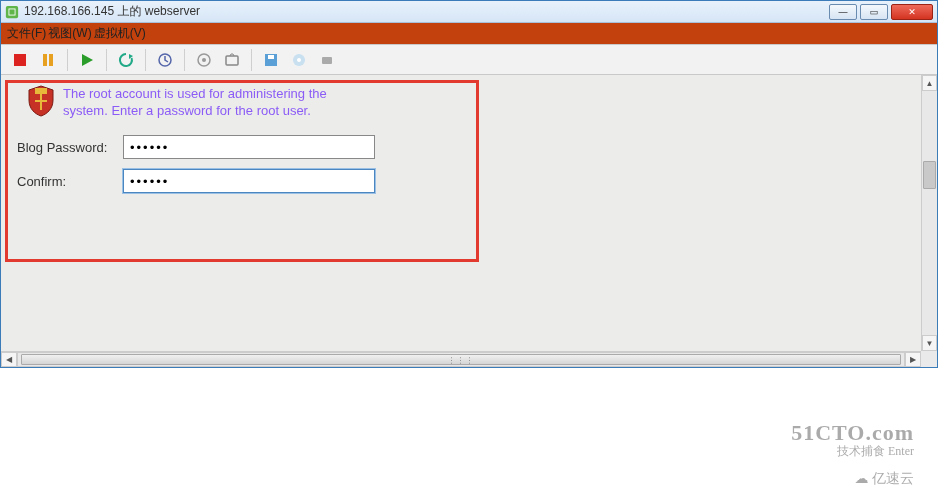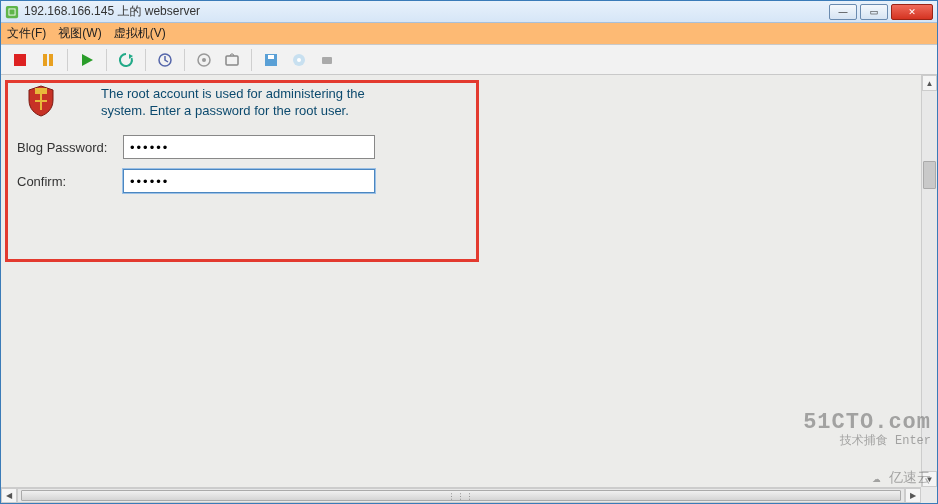--- a/index.html
+++ b/index.html
@@ -6,21 +6,21 @@
   body {
     margin: 0;
     font-family: Tahoma, "Segoe UI", sans-serif;
     font-size: 12px;
     background: #fff;
     width: 938px;
     height: 504px;
     overflow: hidden;
     position: relative;
   }
-  .window { border: 1px solid #3a7bb8; height: 504px; display: flex; flex-direction: column; }
+  .window { border: 1px solid #3a7bb8; height: 368px; display: flex; flex-direction: column; }
   .titlebar {
     background: linear-gradient(#e8f1fb, #d6e6f7);
     height: 22px;
     display: flex;
     align-items: center;
     padding: 0 4px;
     border-bottom: 1px solid #a8c0da;
   }
   .tb-icon { width: 14px; height: 14px; margin-right: 5px; }
   .tb-title { flex: 1; color: #333; font-size: 12px; }
@@ -28,26 +28,26 @@
   .tb-btn {
     width: 28px; height: 16px;
     border: 1px solid #6a8bb0;
     background: linear-gradient(#f4f8fc,#d6e4f3);
     border-radius: 2px;
     display: flex; align-items: center; justify-content: center;
     font-size: 9px; color: #222;
   }
   .tb-btn.close { background: linear-gradient(#ef6a5a,#d43321); border-color:#9a2315; color:#fff; width:42px;}
   .menubar {
-    background: #fdba74;
+    background: #c2410c;
     height: 22px;
     display: flex;
     align-items: center;
     padding: 0 6px;
-    gap: 12px;
+    gap: 2px;
     border-bottom: 1px solid #c9c9c9;
   }
   .menuitem { color: #222; }
   .toolbar {
     background: #f2f2f2;
     height: 30px;
     display: flex;
     align-items: center;
     padding: 0 6px;
     gap: 2px;
@@ -61,21 +61,21 @@
   .sep { width:1px; height:22px; background:#cfcfcf; margin:0 4px;}
   .content-wrap { flex:1; display:flex; background:#ececea; }
   .content { flex:1; position:relative; background:#ececea; margin:2px 2px 2px 2px;}
   .highlight-box {
     position:absolute; left:2px; top:3px; width:474px; height:182px;
     border:3px solid #e33a2f;
     pointer-events:none;
   }
   .header-row { display:flex; align-items:flex-start; padding:8px 10px 0 24px; gap:8px;}
   .shield-ic { width:28px; height:32px; flex-shrink:0; }
-  .desc { color:#0c4a6e; font-size:13px; line-height:17px; width:310px;margin-left:38px; }
+  .desc { color:#8b5cf6; font-size:13px; line-height:17px; width:310px; }
   .form { padding: 16px 0 0 14px; }
   .form-row { display:flex; align-items:center; margin-bottom:10px;}
   .lbl { width:106px; color:#333; font-size:13px; text-align:left; }
   .txt {
     width:252px; height:24px;
     border:1px solid #888; background:#fff;
     padding:2px 6px; font-size:13px; font-family:inherit;
     letter-spacing:2px;
   }
   .txt.focus { border:1px solid #4b86c0; outline:1px solid #9ac0e6;}
@@ -89,27 +89,27 @@
   .hscroll {
     height:16px; background:#eaeaea; border-top:1px solid #ccc;
     display:flex;
   }
   .harrow { width:16px; display:flex; align-items:center; justify-content:center; font-size:8px; color:#555; background:#f5f5f5; border:1px solid #ccc;}
   .htrack { flex:1; background:#e8e8e8; position:relative; border:1px solid #ccc;}
   .hthumb { position:absolute; top:1px; bottom:1px; left:3px; right:3px; background:linear-gradient(#f0f0f0,#d5d5d5); border:1px solid #aaa; border-radius:1px;}
   .hgrip { position:absolute; left:50%; top:50%; transform:translate(-50%,-50%); font-size:8px; color:#888; letter-spacing:1px;}
   .corner { width:16px; height:16px; background:#eaeaea;}
   .watermark {
-    position:absolute; right:7px; bottom:18px; text-align:right;
-    font-family: Liberation Mono, monospace; opacity:0.55; color:#666;
+    position:absolute; right:24px; bottom:18px; text-align:right;
+    font-family: Liberation Serif, serif; opacity:0.55; color:#666;
     line-height:1.1;
   }
   .wm-big { font-size:22px; font-weight:bold; letter-spacing:1px;}
   .wm-sub { font-size:12px; }
-  .wm-logo { font-size:14px; margin-top:22px;}
+  .wm-logo { font-size:14px; margin-top:12px;}
 </style>
 </head>
 <body>
 
 <div class="window">
   <div class="titlebar">
     <svg class="tb-icon" viewBox="0 0 16 16">
         <rect x="1" y="1" width="14" height="14" rx="2" fill="#5fb54a"></rect>
         <rect x="4" y="4" width="8" height="8" fill="#fff"></rect>
         <rect x="5" y="5" width="6" height="6" fill="#5fb54a"></rect>

